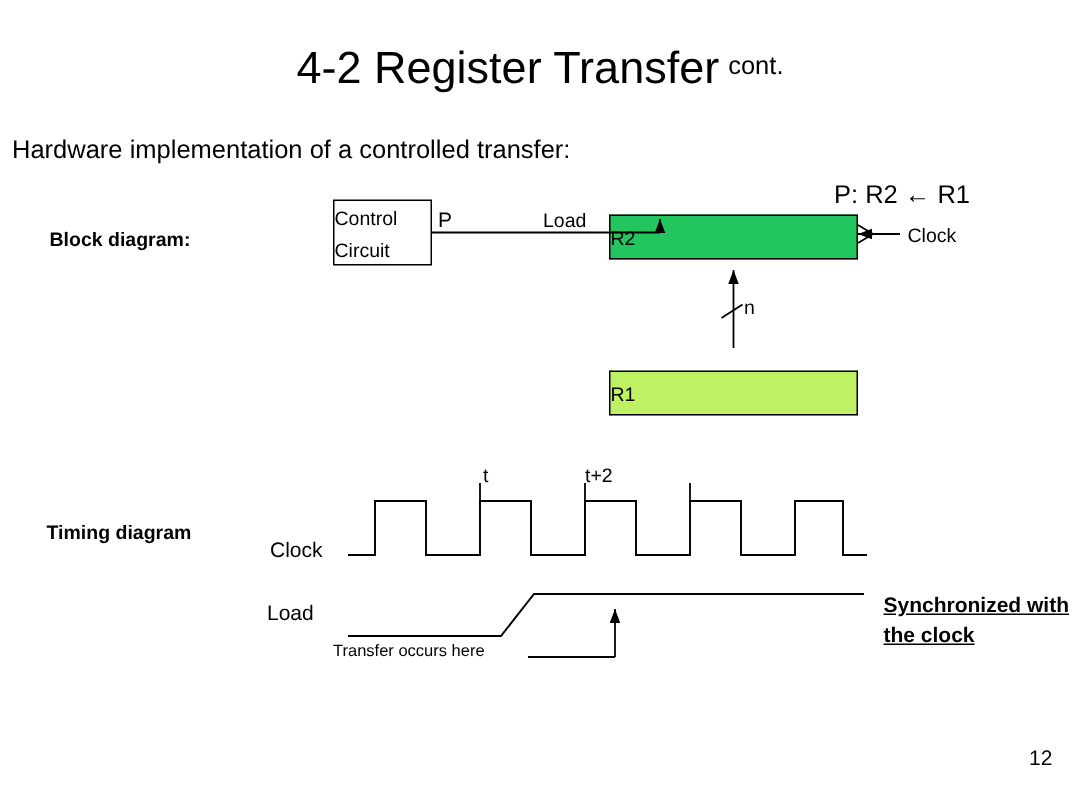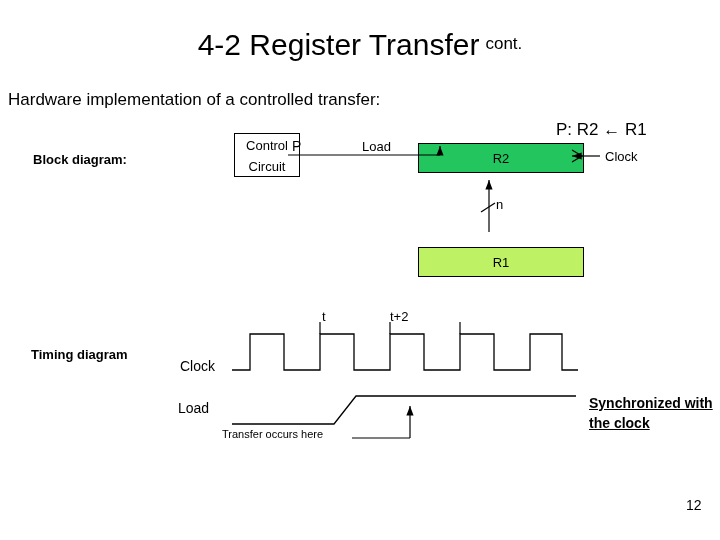--- a/index.html
+++ b/index.html
@@ -72,23 +72,22 @@
     top: 347px;
     font-size: 13px;
     font-weight: bold;
     text-align: center;
   }
   
   .box {
     position: absolute;
     box-sizing: border-box;
     border: 1px solid #000000;
-    text-align: center;
-    font-size: 13px;
-    margin-left: 12px;
+    text-align: left;
+    font-size: 13px;
   }
   #control-circuit {
     left: 222px;
     top: 133px;
     width: 66px;
     height: 44px;
     background: #ffffff;
     line-height: 21px;
     padding-top: 1px;
   }

